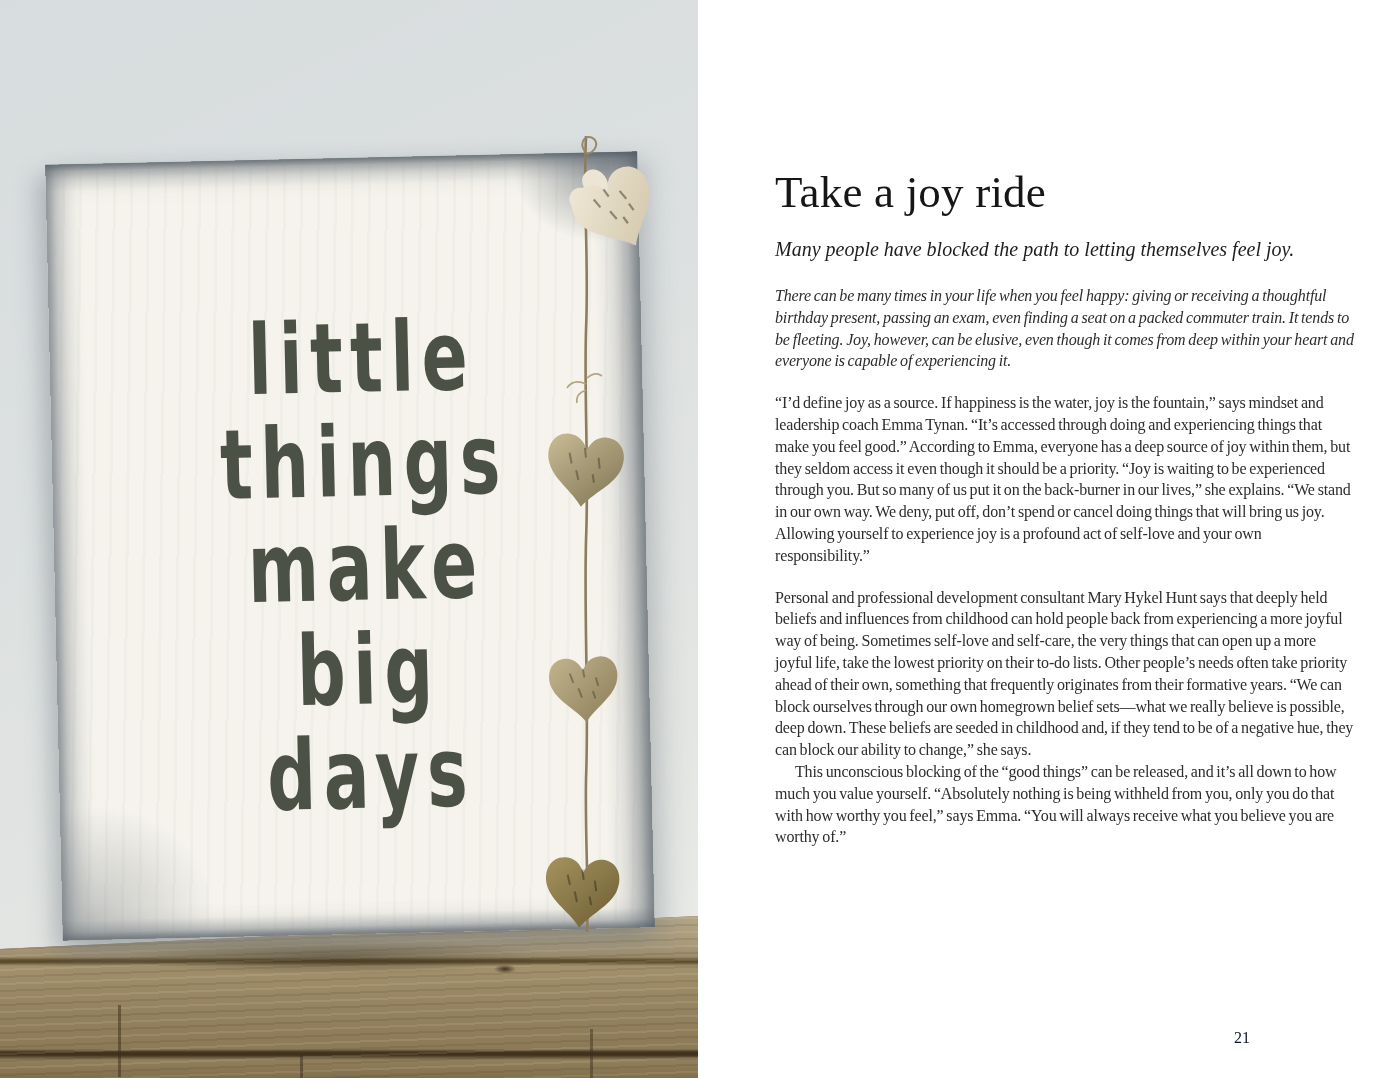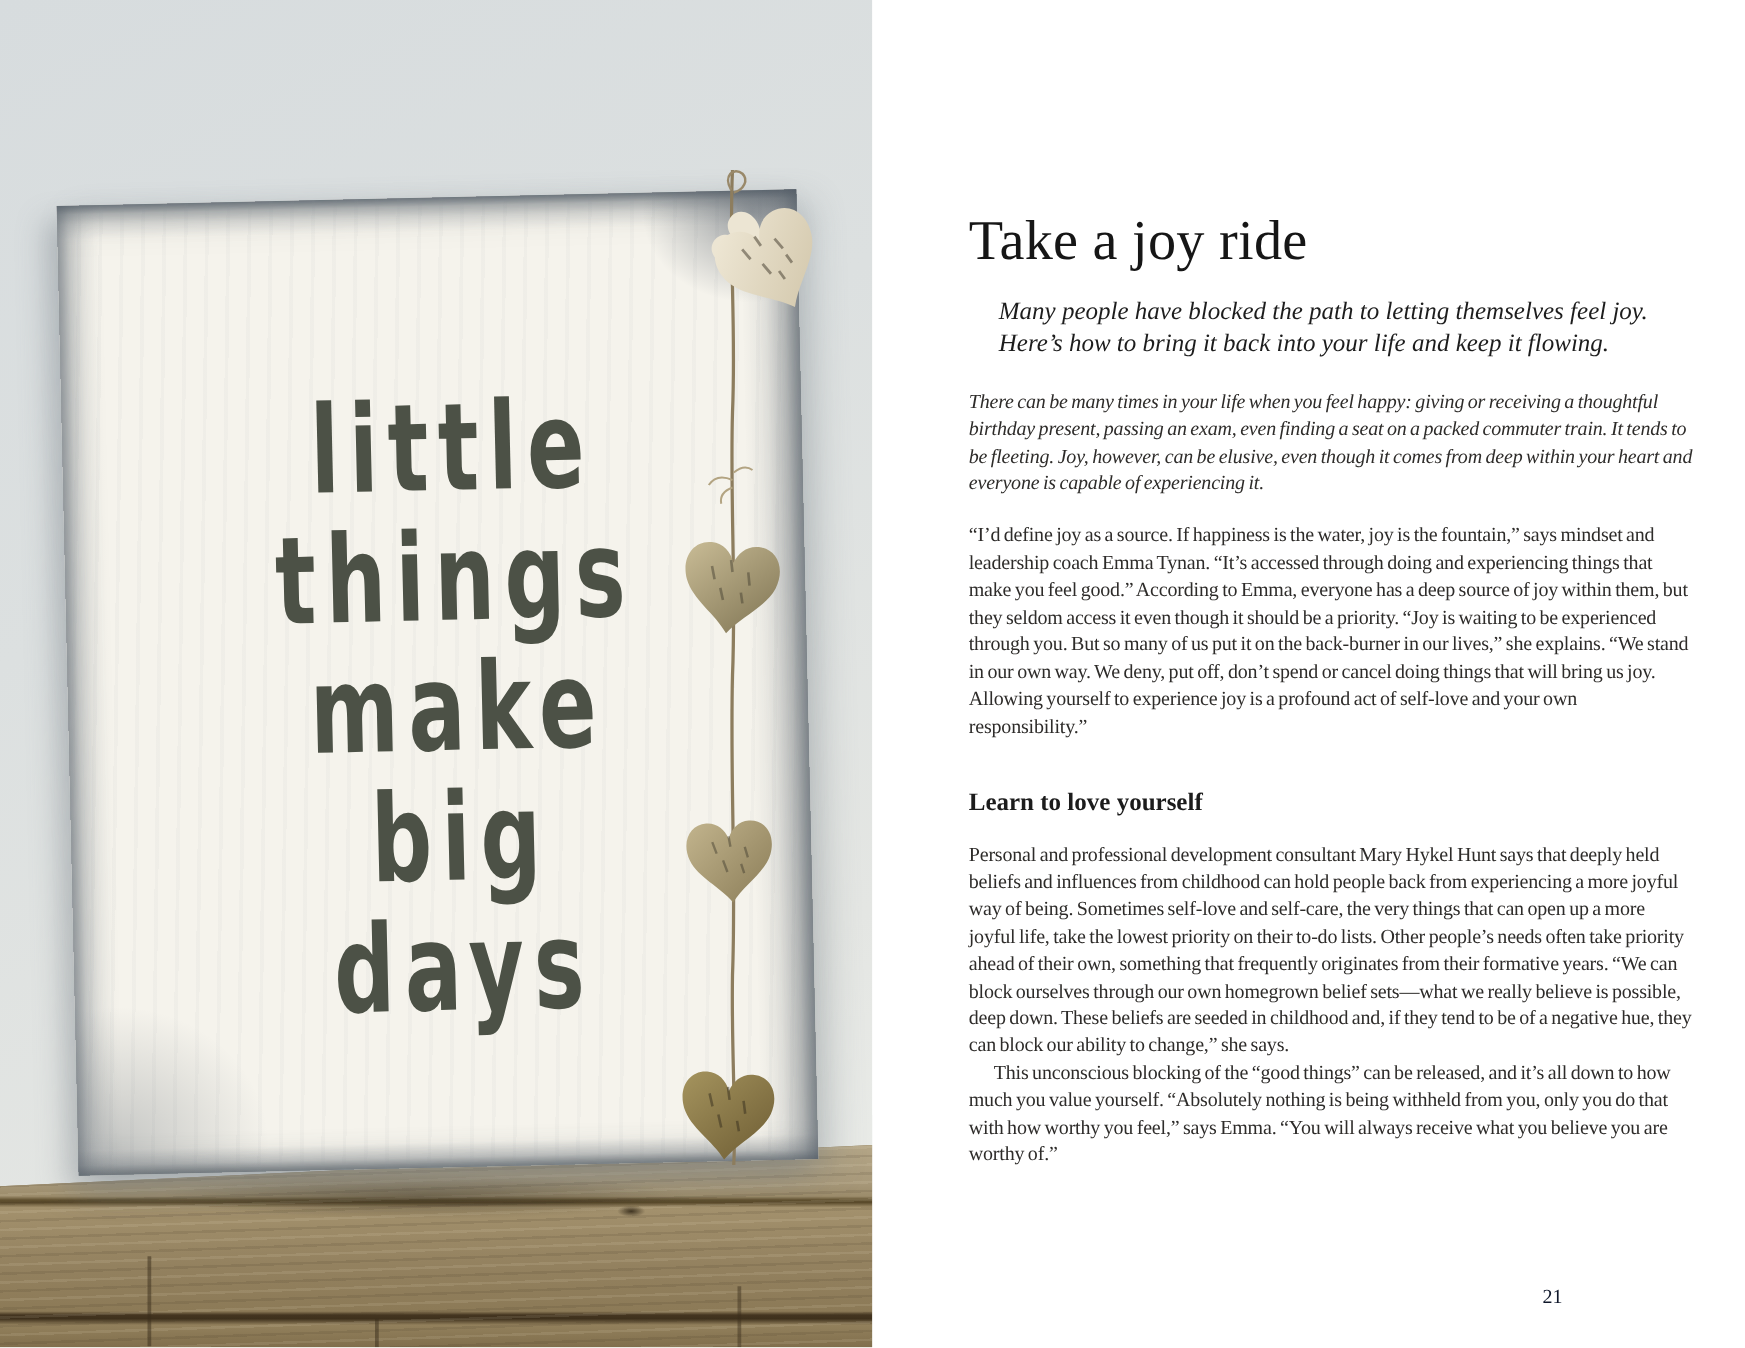--- a/index.html
+++ b/index.html
@@ -55,21 +55,21 @@
     transform:scaleX(0.70); transform-origin:50% 50%; white-space:nowrap; }
 
   svg.decor { position:absolute; left:0; top:0; }
 
   
   .page { position:relative; width:698px; height:892px; background:#ffffff;
           padding:170px 0 0 77px; flex:none; color:#2e2c2a; }
   .copy { width:580px; }
   h1.title { font-size:45px; line-height:44px; font-weight:normal; color:#161616; letter-spacing:.2px; }
   .standfirst { margin-top:22px; font-style:italic; font-size:20px; line-height:26px; color:#1d1d1d; }
-  .standfirst span { display:block; white-space:nowrap;margin-left:24px; }
+  .standfirst span { display:block; white-space:nowrap; }
   .copy p { font-size:16px; line-height:21.8px; letter-spacing:-.15px; word-spacing:-1px; }
   p.lead { margin-top:23px;font-style:italic; }
   h2.subhead { font-size:20px; line-height:24px; font-weight:bold; color:#1c1c1c; }
   h2.sh1 { margin-top:44px; }
   h2.sh2 { margin-top:37px; }
   p.after-head { margin-top:20px; }
   p.indented { margin-top:0; text-indent:20px; }
   .pageno { position:absolute; left:536px; top:1029px; font-size:16px; color:#0f172a; }
 </style>
 </head>
@@ -152,28 +152,26 @@
       </g>
     </svg>
   </div>
 
   <div class="page">
     <div class="copy">
       <h1 class="title">Take a joy ride</h1>
 
       <div class="standfirst">
         <span>Many people have blocked the path to letting themselves feel joy.</span>
-        <span>Here’s how to bring it back into your life and keep it flowing.</span>
       </div>
 
       <p class="lead">There can be many times in your life when you feel happy: giving or receiving a thoughtful birthday present, passing an exam, even finding a seat on a packed commuter train. It tends to be fleeting. Joy, however, can be elusive, even though it comes from deep within your heart and everyone is capable of experiencing it.</p>
 
       <p class="after-head">“I’d define joy as a source. If happiness is the water, joy is the fountain,” says mindset and leadership coach Emma Tynan. “It’s accessed through doing and experiencing things that make you feel good.” According to Emma, everyone has a deep source of joy within them, but they seldom access it even though it should be a priority. “Joy is waiting to be experienced through you. But so many of us put it on the back-burner in our lives,” she explains. “We stand in our own way. We deny, put off, don’t spend or cancel doing things that will bring us joy. Allowing yourself to experience joy is a profound act of self-love and your own responsibility.”</p>
 
-      <h2 class="subhead sh2">Learn to love yourself</h2>
       <p class="after-head">Personal and professional development consultant Mary Hykel Hunt says that deeply held beliefs and influences from childhood can hold people back from experiencing a more joyful way of being. Sometimes self-love and self-care, the very things that can open up a more joyful life, take the lowest priority on their to-do lists. Other people’s needs often take priority ahead of their own, something that frequently originates from their formative years. “We can block ourselves through our own homegrown belief sets—what we really believe is possible, deep down. These beliefs are seeded in childhood and, if they tend to be of a negative hue, they can block our ability to change,” she says.</p>
       <p class="indented">This unconscious blocking of the “good things” can be released, and it’s all down to how much you value yourself. “Absolutely nothing is being withheld from you, only you do that with how worthy you feel,” says Emma. “You will always receive what you believe you are worthy of.”</p>
     </div>
 
     <div class="pageno">21</div>
   </div>
 
 </div>
 
 </body></html>

